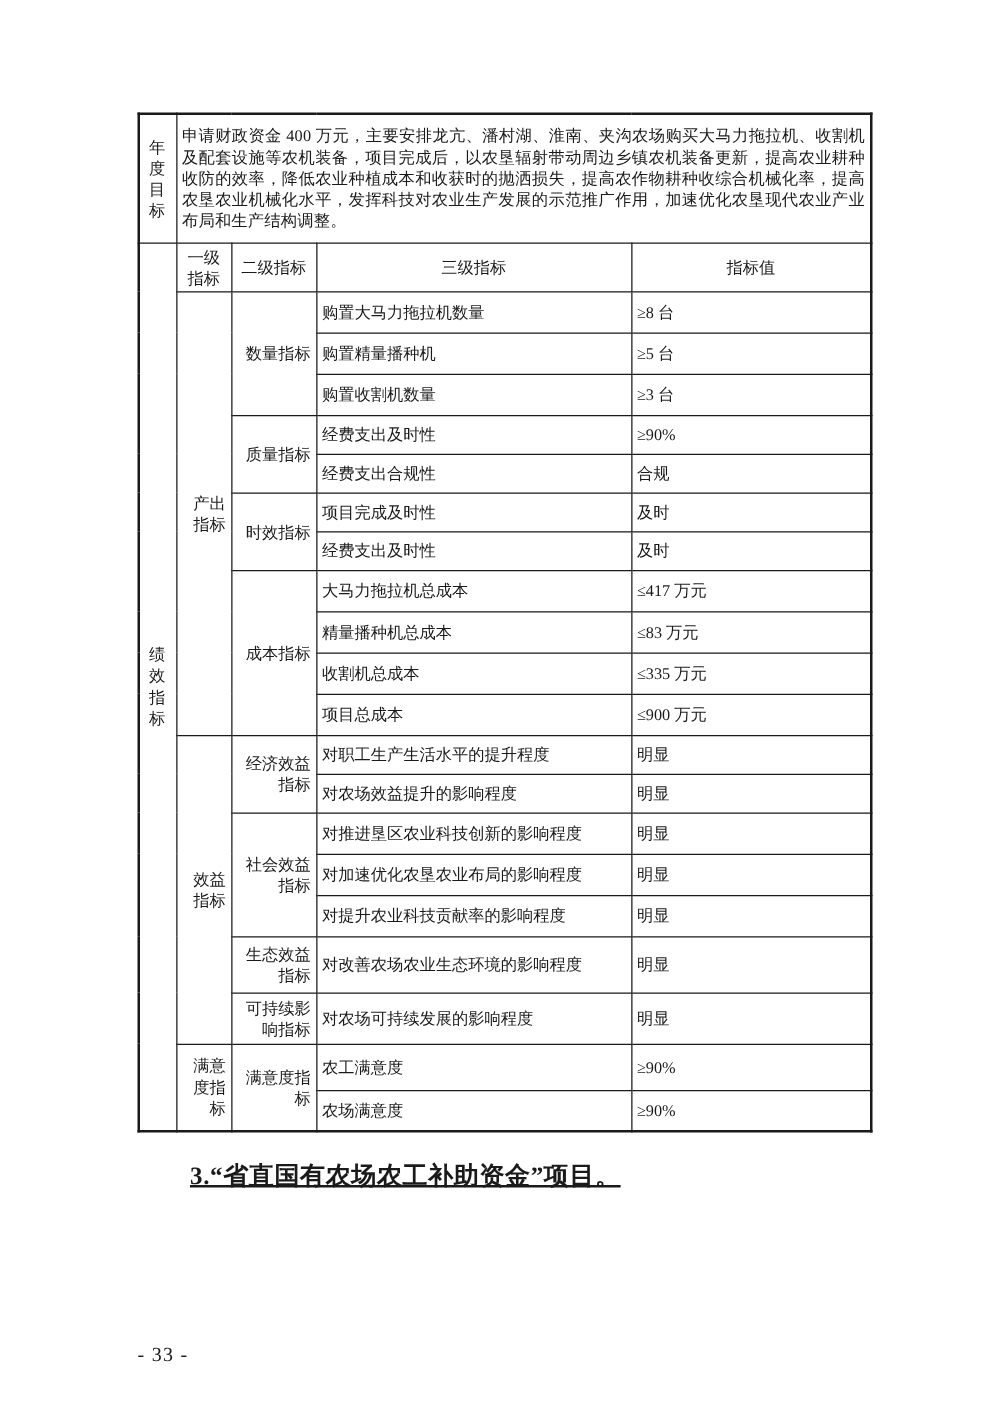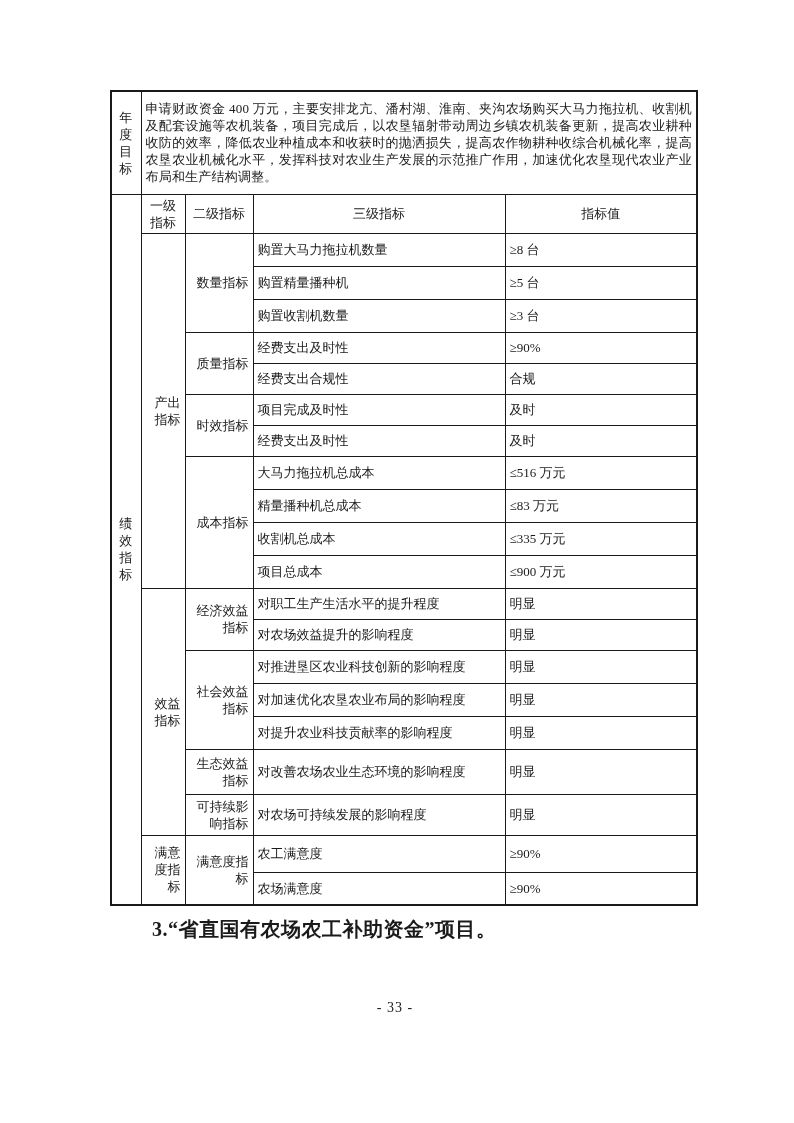--- a/index.html
+++ b/index.html
@@ -48,40 +48,41 @@
   tr.h103 { height:103px; }
   tr.h31  { height:31px; }
   tr.h33  { height:33px; }
   tr.h37  { height:37px;padding-left:40px; }
   tr.h41  { height:41px; }
   tr.h45  { height:45px; }
   .content {
     position:absolute; left:110px; top:907px; width:586px;
   }
   .section-heading {
-    margin-top:8px;
+    margin-top:20px;
     padding-left:42px;
     font-size:20px;
     font-weight:bold;
     line-height:28px;
     letter-spacing:0.5px;
+    text-decoration:underline;
   }
   .body-paragraph {
     margin-top:9px;
     font-size:20px;
     line-height:45px;
     text-align:justify;
     text-align-last:justify;
     text-indent:40px;
   }
   .page-number {
     position:absolute;
-    left:110px; top:1000px; width:570px;
-    text-align:center;
-    font-size:14px;
+    left:110px; top:1076px; width:570px;
+    text-align:left;
+    font-size:16px;
     letter-spacing:1px;
   }
 </style>
 </head>
 <body>
 
 <div class="page">
 
   <table class="perf">
     <colgroup>
@@ -135,21 +136,21 @@
         <td class="valc">及时</td>
       </tr>
       <tr class="h31">
         <td class="l3c">经费支出及时性</td>
         <td class="valc">及时</td>
       </tr>
 
       <tr class="h33">
         <td class="l2c" rowspan="4">成本指标</td>
         <td class="l3c">大马力拖拉机总成本</td>
-        <td class="valc">≤516 万元</td>
+        <td class="valc">≤417 万元</td>
       </tr>
       <tr class="h33">
         <td class="l3c">精量播种机总成本</td>
         <td class="valc">≤83 万元</td>
       </tr>
       <tr class="h33">
         <td class="l3c">收割机总成本</td>
         <td class="valc">≤335 万元</td>
       </tr>
       <tr class="h33">

